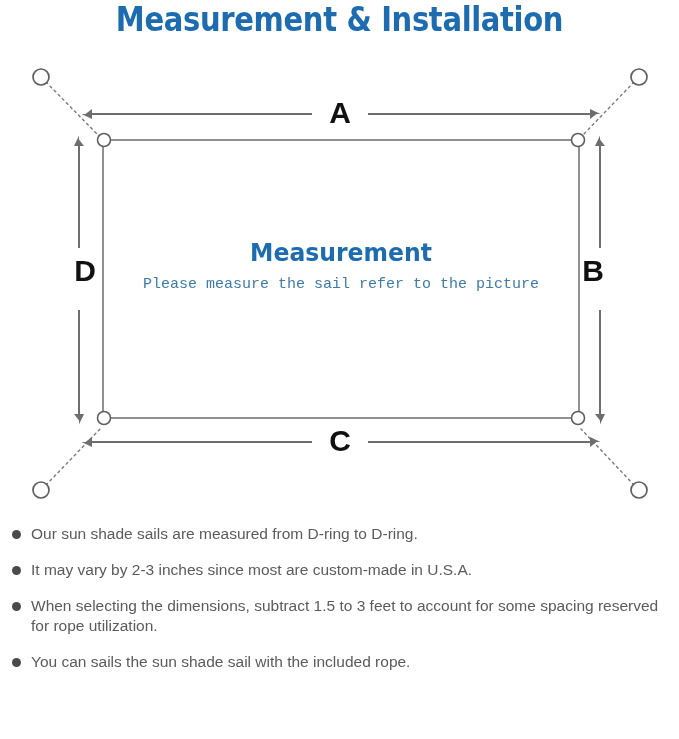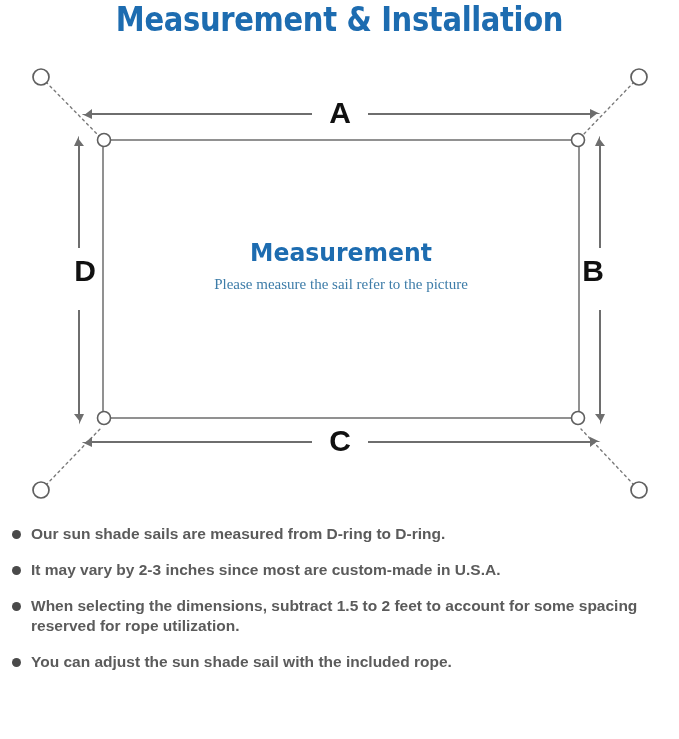--- a/index.html
+++ b/index.html
@@ -78,21 +78,21 @@
     transform: scaleX(0.94);
     transform-origin: center top;
     white-space: nowrap;
   }
   .sail-sub {
     position: absolute;
     left: 103px;
     top: 228px;
     width: 476px;
     text-align: center;
-    font-family: Liberation Serif, serif;
+    font-family: Liberation Mono, monospace;
     font-size: 15px;
     color: #3d7ca8;
     white-space: nowrap;
   }
 
   
   .notes {
     position: absolute;
     top: 524px;
     left: 0;
@@ -113,21 +113,21 @@
   }
   .note-bullet {
     position: absolute;
     left: 12px;
     top: 6px;
     width: 9px;
     height: 9px;
     border-radius: 50%;
     background: #4a4a4a;
   }
-  .note-text { display: block; font-weight: bold; }
+  .note-text { display: block; }
 </style>
 </head>
 <body>
 
 <div class="page-title">Measurement &amp; Installation</div>
 
 <div class="diagram-wrap">
 
   <svg class="diagram-svg" viewBox="0 0 679 468" xmlns="http://www.w3.org/2000/svg">
     <defs>
@@ -192,19 +192,19 @@
   <li class="note-item">
     <span class="note-bullet"></span>
     <span class="note-text">Our sun shade sails are measured from D-ring to D-ring.</span>
   </li>
   <li class="note-item">
     <span class="note-bullet"></span>
     <span class="note-text">It may vary by 2-3 inches since most are custom-made in U.S.A.</span>
   </li>
   <li class="note-item">
     <span class="note-bullet"></span>
-    <span class="note-text">When selecting the dimensions, subtract 1.5 to 2 feet to account for some spacing reserved for rope utilization.</span>
-  </li>
-  <li class="note-item">
-    <span class="note-bullet"></span>
-    <span class="note-text">You can adjust the sun shade sail with the included rope.</span>
+    <span class="note-text">When selecting the dimensions, subtract 1.5 to 3 feet to account for some spacing reserved for rope utilization.</span>
+  </li>
+  <li class="note-item">
+    <span class="note-bullet"></span>
+    <span class="note-text">You can sails the sun shade sail with the included rope.</span>
   </li>
 </ul>
 
 </body></html>

